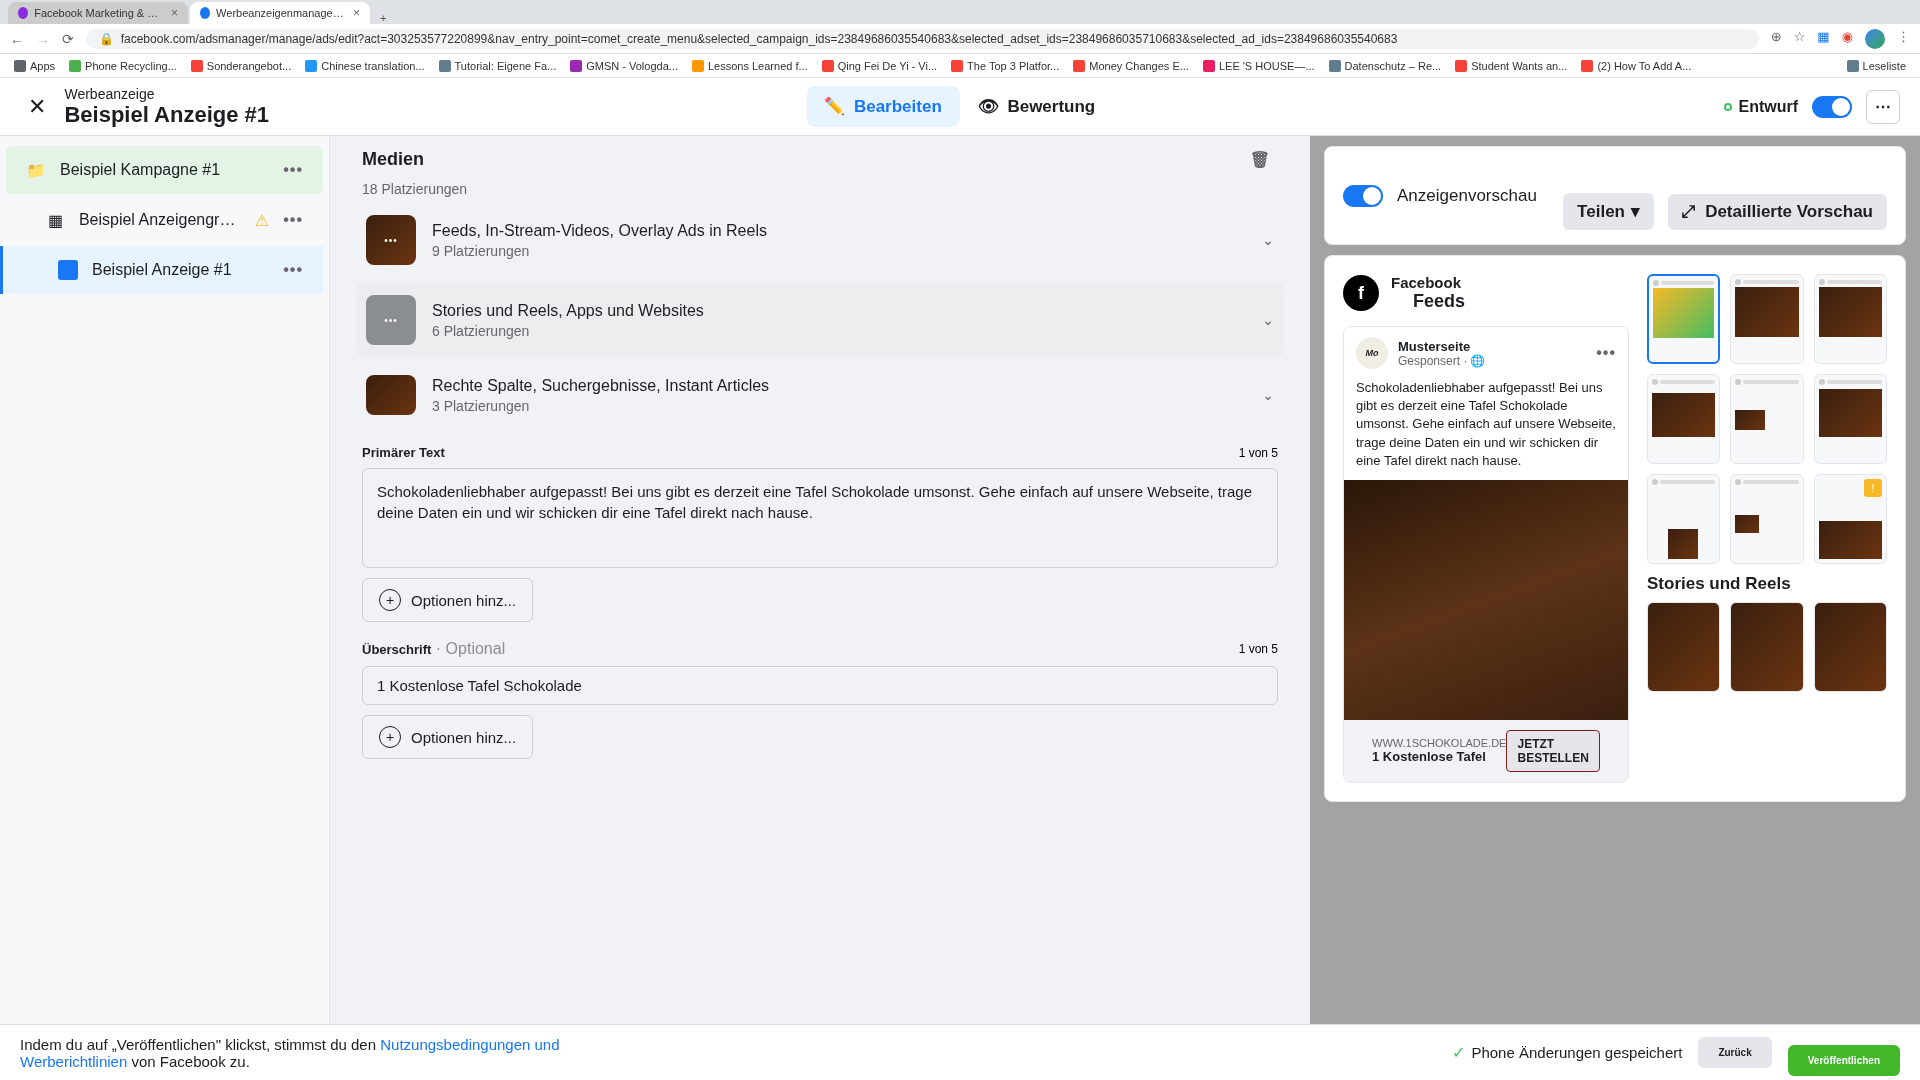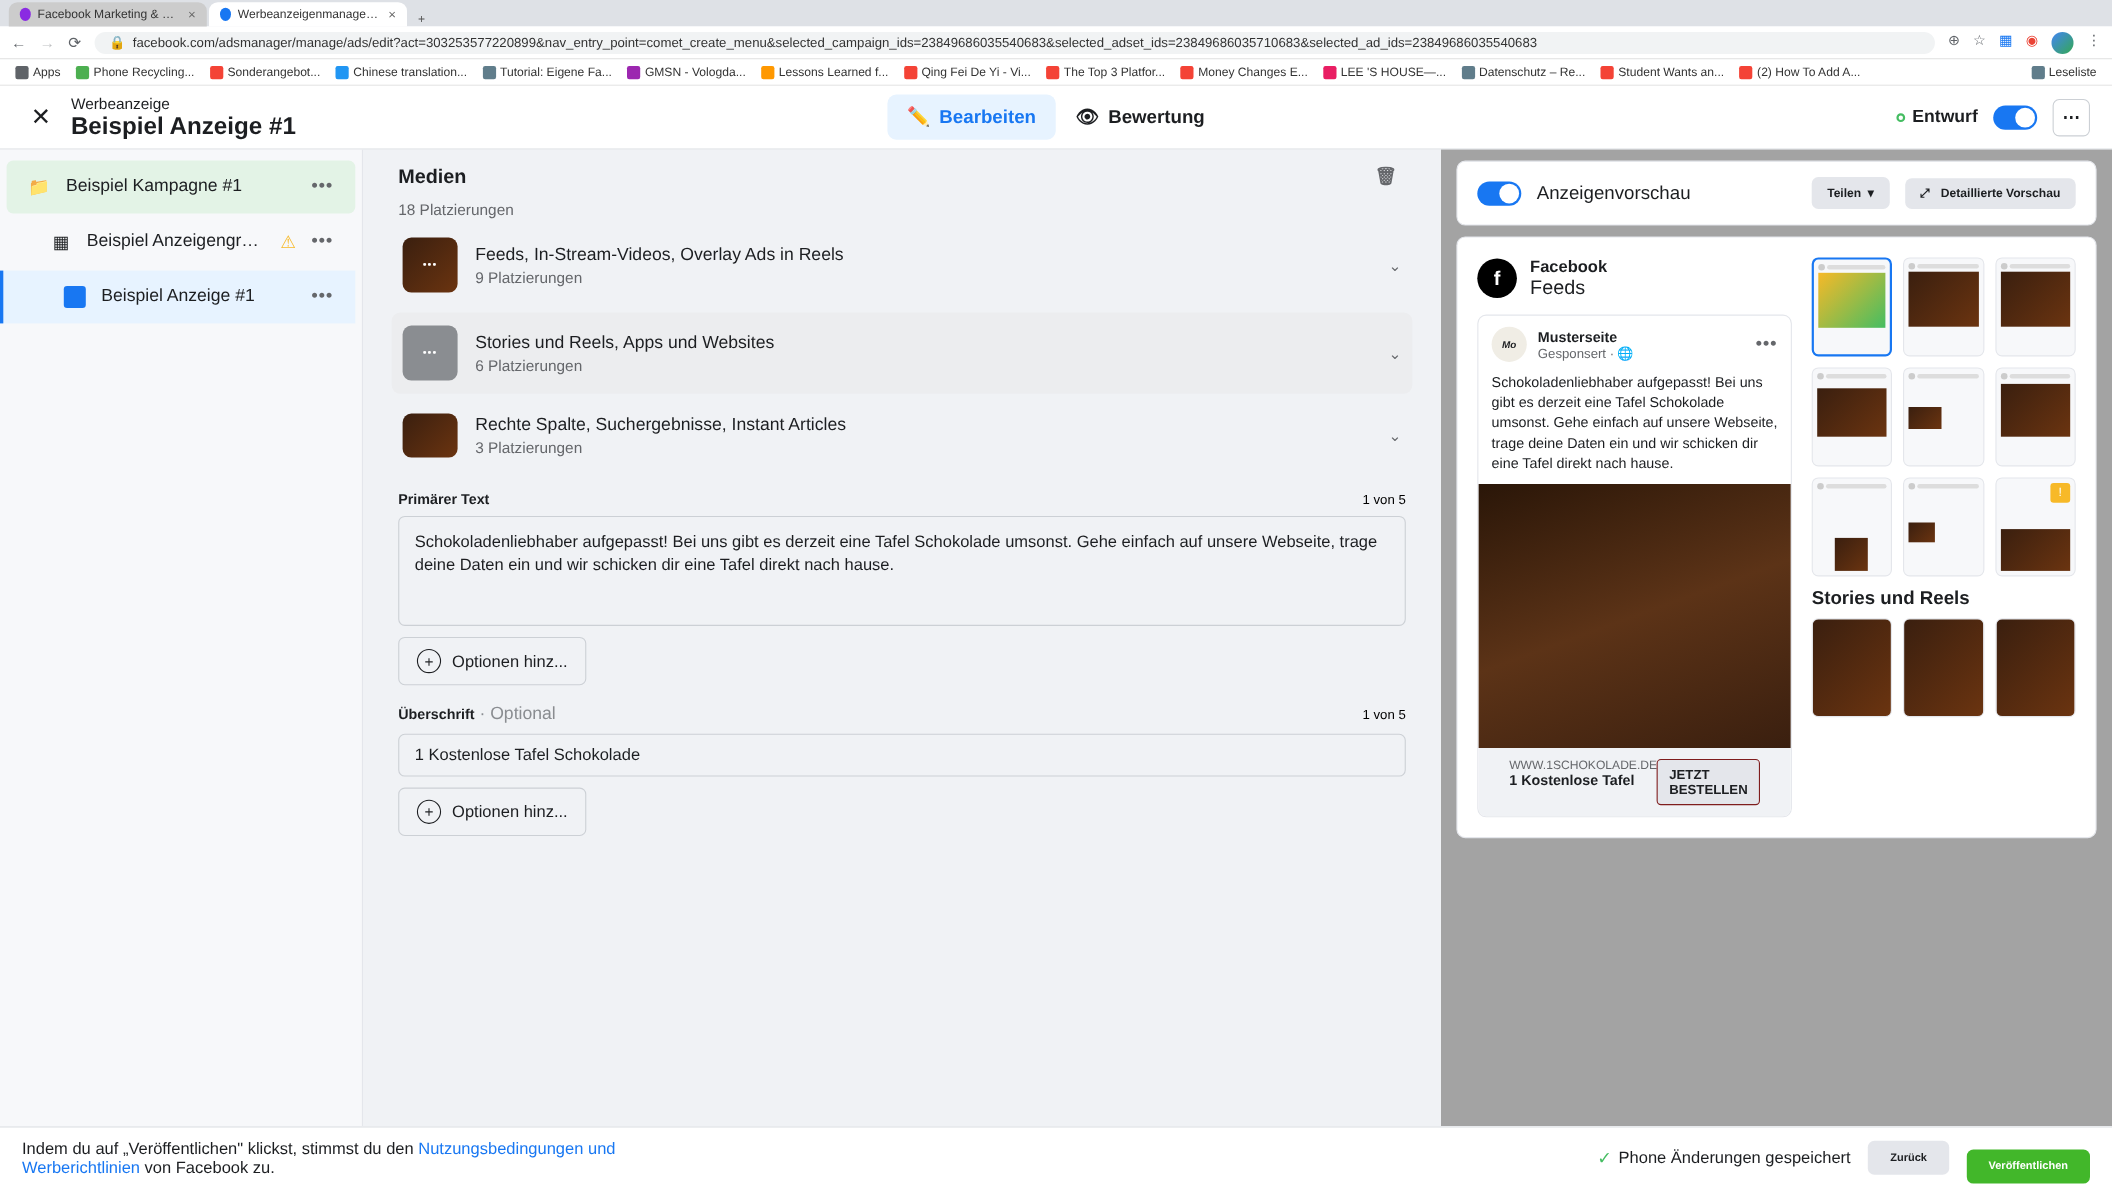--- a/index.html
+++ b/index.html
@@ -82,40 +82,40 @@
 
 .add-option { display: inline-flex; align-items: center; gap: 10px; border: 1px solid #ccd0d5; border-radius: 6px; padding: 10px 16px; margin-top: 10px; font-size: 15px; font-weight: 500; }
 .add-option .plus-icon { width: 22px; height: 22px; border: 1.5px solid #1c1e21; border-radius: 50%; display: flex; align-items: center; justify-content: center; font-size: 14px; }
 
 
 .preview { width: 610px; background: #a3a3a3; overflow-y: auto; padding: 10px 14px; }
 .preview-header { background: #fff; border: 1px solid #e4e6eb; border-radius: 8px; padding: 14px 18px; display: flex; align-items: center; gap: 14px; margin-bottom: 10px; }
 .preview-header .pv-toggle { width: 40px; height: 22px; background: #1877f2; border-radius: 11px; position: relative; }
 .preview-header .pv-toggle .knob { width: 18px; height: 18px; background: #fff; border-radius: 50%; position: absolute; top: 2px; right: 2px; }
 .preview-header .pv-title { font-size: 17px; font-weight: 500; flex: 1; }
-.preview-header .pv-btn { background: #e4e6eb; border-radius: 6px; padding: 8px 14px; font-size: 11px; font-weight: 600; display: flex; align-items: center; gap: 6px; }
+.preview-header .pv-btn { background: #e4e6eb; border-radius: 6px; padding: 8px 14px; font-size: 17px; font-weight: 600; display: flex; align-items: center; gap: 6px; margin-top: 32px; }
 .preview-header .pv-btn.expand { gap: 10px; }
 
 .preview-body { background: #fff; border: 1px solid #e4e6eb; border-radius: 8px; padding: 18px; display: flex; gap: 18px; }
 
 .fb-preview { flex: 1; }
 .fb-header { display: flex; align-items: center; gap: 12px; margin-bottom: 14px; }
 .fb-logo { width: 36px; height: 36px; border-radius: 50%; background: #000; color: #fff; display: flex; align-items: center; justify-content: center; font-weight: bold; font-size: 18px; }
 .fb-brand .b1 { font-size: 15px; font-weight: 700; }
-.fb-brand .b2 { font-size: 18px; font-weight: 400; }
+.fb-brand .b2 { font-size: 18px; font-weight: 700; margin-left: 22px; }
 
 .fb-post { border: 1px solid #e4e6eb; border-radius: 8px; overflow: hidden; }
 .fb-post-head { display: flex; align-items: center; gap: 10px; padding: 10px 12px; }
 .fb-post-head .avatar { width: 32px; height: 32px; border-radius: 50%; background: #f0ede5; display: flex; align-items: center; justify-content: center; font-size: 9px; font-style: italic; font-weight:700; }
 .fb-post-head .pub { font-size: 13px; font-weight: 700; }
 .fb-post-head .spo { font-size: 12px; color: #65676b; }
 .fb-post-head .post-more { margin-left: auto; color: #65676b; letter-spacing: 1px; font-weight: bold; }
 .fb-post-body { padding: 0 12px 10px; font-size: 13px; line-height: 1.4; }
 .fb-post-img { height: 240px; background: linear-gradient(160deg, #2a1608 0%, #5c3317 50%, #3a1f0f 100%); }
-.fb-post-footer { background: #f0f2f5; padding: 10px 28px; display: flex; align-items: flex-start; justify-content: space-between; }
+.fb-post-footer { background: #f0f2f5; padding: 10px 28px; display: flex; align-items: center; justify-content: space-between; }
 .fb-post-footer .dom { font-size: 11px; color: #65676b; text-transform: uppercase; }
 .fb-post-footer .headline { font-size: 13px; font-weight: 700; }
 .fb-post-footer .cta { border: 1px solid #7f1d1d; background: #e4e6eb; padding: 6px 10px; font-size: 12px; font-weight: 600; border-radius: 4px; }
 
 .preview-grid { width: 240px; }
 .grid-section-title { font-size: 17px; font-weight: 700; margin: 10px 0 8px; }
 .grid { display: grid; grid-template-columns: repeat(3, 1fr); gap: 10px; }
 .grid-cell { height: 90px; border: 1px solid #e4e6eb; border-radius: 6px; background: #f7f8fa; position: relative; overflow: hidden; padding: 4px; }
 .grid-cell.selected { border: 2px solid #1877f2; }
 .grid-cell .mini-img { position: absolute; background: linear-gradient(135deg, #3a1f0f, #6b3410); }

